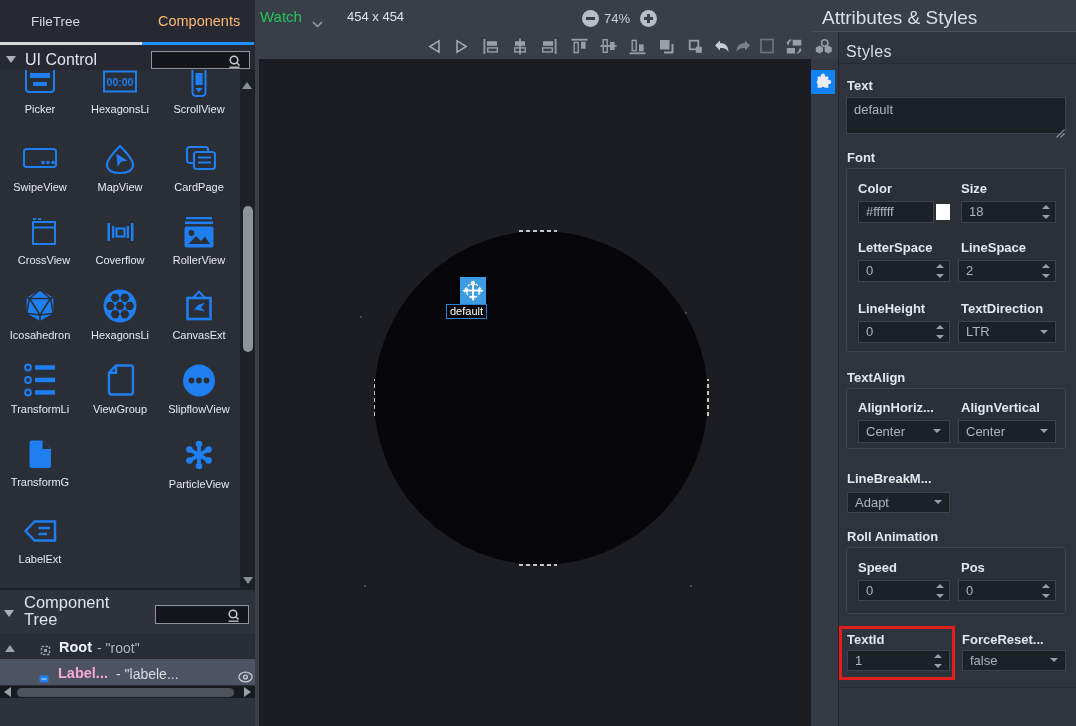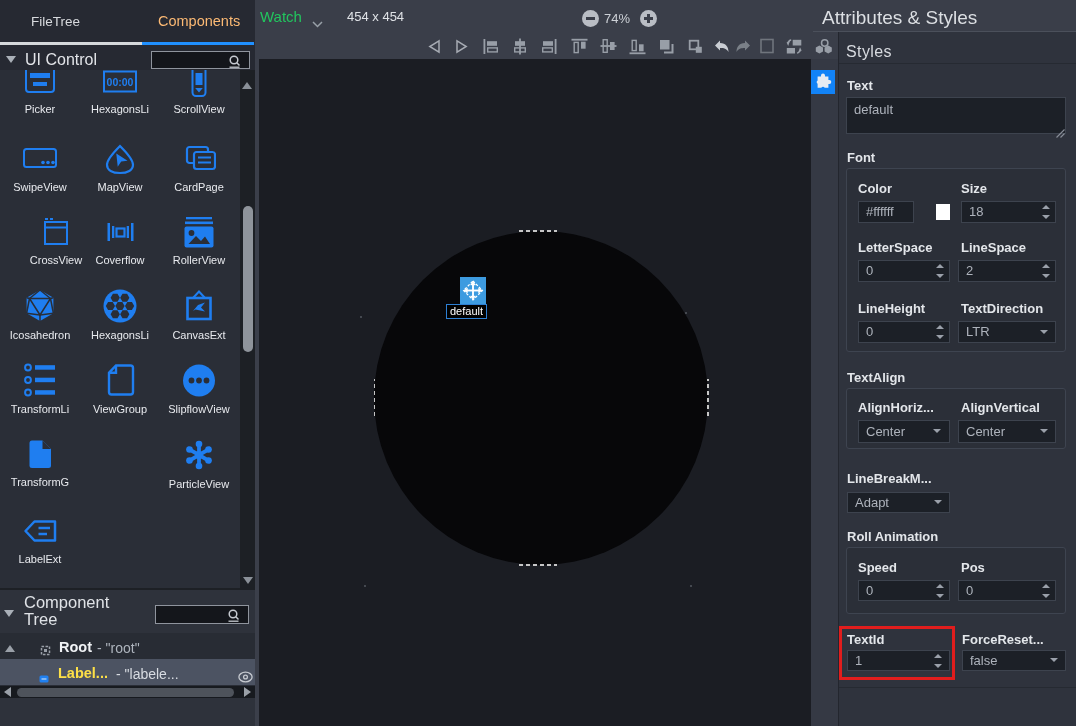--- a/index.html
+++ b/index.html
@@ -71,21 +71,21 @@
 <div class="lbl" style="left:847px;top:78px">Text</div>
 <div class="inp" style="left:846px;top:97px;width:220px;height:37px;line-height:24px">default</div>
 <div class="a" style="left:1056px;top:124px"><svg width="9" height="9">
       <line x1="8.5" y1="0.5" x2="0.5" y2="8.5" stroke="#8a9099" stroke-width="1.1"></line>
       <line x1="8.5" y1="4.5" x2="4.5" y2="8.5" stroke="#8a9099" stroke-width="1.1"></line>
     </svg></div>
 <div class="lbl" style="left:847px;top:150px">Font</div>
 <div class="box" style="left:846px;top:168px;width:220px;height:184px"></div>
 <div class="lbl" style="left:858px;top:181px">Color</div>
 <div class="lbl" style="left:961px;top:181px">Size</div>
-<div class="inp" style="left:858px;top:201px;width:56px;height:22px">#ffffff</div>
+<div class="inp" style="left:858px;top:201px;width:76px;height:22px">#ffffff</div>
 <div class="a" style="left:936px;top:204px;width:14px;height:16px;background:#fff"></div>
 <div class="inp" style="left:961px;top:201px;width:95px;height:22px">18</div>
 <div class="spin" style="left:1042px;top:205px"></div>
 <div class="lbl" style="left:858px;top:240px">LetterSpace</div>
 <div class="lbl" style="left:961px;top:240px">LineSpace</div>
 <div class="inp" style="left:858px;top:260px;width:92px;height:22px">0</div>
 <div class="spin" style="left:1038px;top:264px;left:936px"></div>
 <div class="inp" style="left:958px;top:260px;width:98px;height:22px">2</div>
 <div class="spin" style="left:1042px;top:264px"></div>
 <div class="lbl" style="left:858px;top:301px">LineHeight</div>
@@ -244,21 +244,21 @@
         <path d="M17 9.5 L22.8 21.5 L17 18.8 L11.2 21.5 Z" fill="#1f7ef0" transform="rotate(-32 17 16.5)"></path>
       </svg><span class="t">MapView</span></div>
 <div class="icell" style="left:159px;top:73px"><svg width="34" height="32">
         <g transform="translate(2,0)">
           <rect x="3" y="4" width="21" height="16" rx="2.5" fill="none" stroke="#1f7ef0" stroke-width="2.2"></rect>
           <rect x="10" y="9" width="21" height="17" rx="2.5" fill="#2a2e37" stroke="#1f7ef0" stroke-width="2.2"></rect>
           <line x1="14" y1="14.5" x2="27" y2="14.5" stroke="#1f7ef0" stroke-width="2"></line>
           <line x1="14" y1="19.5" x2="27" y2="19.5" stroke="#1f7ef0" stroke-width="2"></line>
         </g>
       </svg><span class="t">CardPage</span></div>
-<div class="icell" style="left:16px;top:146px"><svg width="30" height="32">
+<div class="icell" style="left:4px;top:146px"><svg width="30" height="32">
         <rect x="4" y="2" width="3" height="2" fill="#1f7ef0"></rect>
         <rect x="9" y="2" width="3" height="2" fill="#1f7ef0"></rect>
         <rect x="4" y="6" width="22" height="22" fill="none" stroke="#1f7ef0" stroke-width="2"></rect>
         <line x1="4" y1="11.5" x2="26" y2="11.5" stroke="#1f7ef0" stroke-width="2"></line>
       </svg><span class="t">CrossView</span></div>
 <div class="icell" style="left:80px;top:146px"><svg width="31" height="32">
         <rect x="11.5" y="12.5" width="8" height="8" fill="none" stroke="#1f7ef0" stroke-width="2.2"></rect>
         <rect x="2.5" y="7" width="2.5" height="18" fill="#1f7ef0"></rect>
         <rect x="7" y="10" width="2.3" height="12" fill="#1f7ef0"></rect>
         <rect x="21.7" y="10" width="2.3" height="12" fill="#1f7ef0"></rect>
@@ -369,21 +369,21 @@
       <rect x="1.5" y="1.5" width="8" height="8" fill="none" stroke="#9aa0a8" stroke-width="1.5" stroke-dasharray="2.6 1.4"></rect>
       <rect x="4" y="4" width="3" height="3" fill="#9aa0a8"></rect>
     </svg></div>
 <div class="a" style="left:59px;top:639px;font-size:14.5px;font-weight:bold;color:#f0f2f5">Root</div>
 <div class="a" style="left:97px;top:640px;font-size:14px;color:#aeb4bd">- "root"</div>
 <div class="a" style="left:0;top:659px;width:255px;height:26px;background:#4c5362"></div>
 <div class="a" style="left:39px;top:669px"><svg width="10" height="8">
       <rect x="0.5" y="0.5" width="9" height="7" rx="1.5" fill="#2080f0"></rect>
       <line x1="2.5" y1="4" x2="7.5" y2="4" stroke="#cfe2f7" stroke-width="1.1"></line>
     </svg></div>
-<div class="a" style="left:58px;top:665px;font-size:14.5px;font-weight:bold;color:#fde047">Label...</div>
+<div class="a" style="left:58px;top:665px;font-size:14.5px;font-weight:bold;color:#f9a8d4">Label...</div>
 <div class="a" style="left:116px;top:666px;font-size:14px;color:#d8dce2">- "labele...</div>
 <div class="a" style="left:238px;top:669px"><svg width="15" height="12">
       <ellipse cx="7.5" cy="6" rx="6.6" ry="4.8" fill="none" stroke="#c6cad0" stroke-width="1.3"></ellipse>
       <circle cx="7.5" cy="6" r="1.9" fill="none" stroke="#c6cad0" stroke-width="1.3"></circle>
     </svg></div>
 <div class="a" style="left:0;top:686px;width:255px;height:12px;background:#171a1f"></div>
 <div class="a" style="left:4px;top:687px;width:0;height:0;border-top:5px solid transparent;border-bottom:5px solid transparent;border-right:7px solid #9aa0a8"></div>
 <div class="a" style="left:244px;top:687px;width:0;height:0;border-top:5px solid transparent;border-bottom:5px solid transparent;border-left:7px solid #9aa0a8"></div>
 <div class="a" style="left:17px;top:688px;width:217px;height:9px;border-radius:4.5px;background:#4e535b"></div>
 <div class="a" style="left:0;top:698px;width:255px;height:28px;background:#2e323b"></div>

